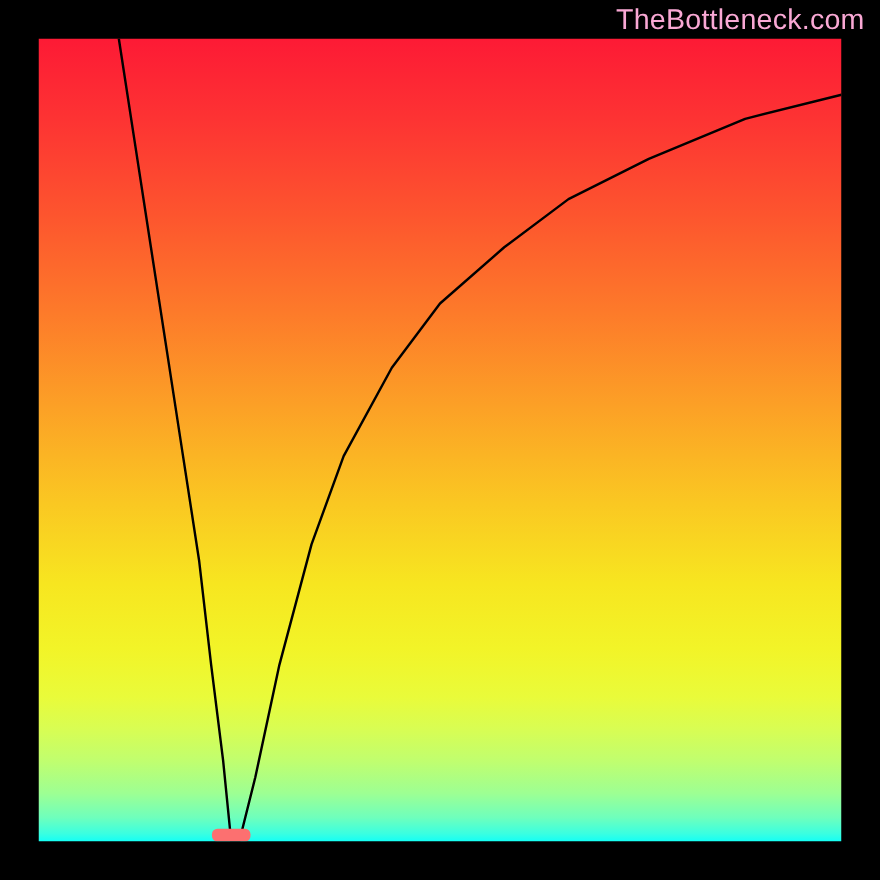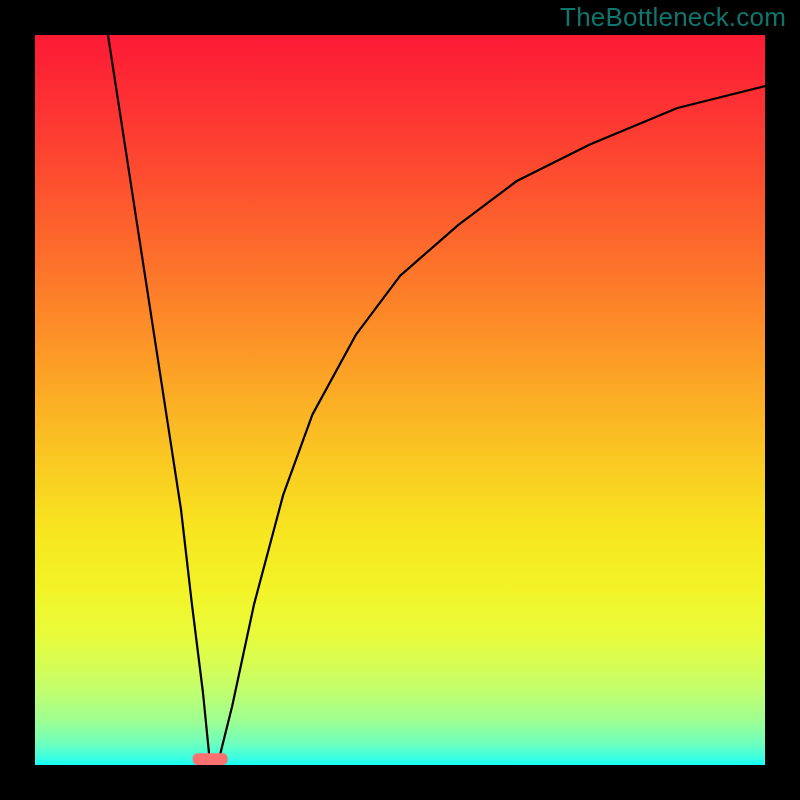--- a/index.html
+++ b/index.html
@@ -14,21 +14,21 @@
   .frame {
     position: relative;
     width: 800px;
     height: 800px;
     background: #000;
   }
   .watermark {
     position: absolute;
     top: 2px;
     right: 14px;
-    color: #0f766e;
+    color: #f9a8d4;
     font-size: 26px;
     font-weight: 500;
     letter-spacing: 0.2px;
     z-index: 10;
   }
   .plot-area {
     position: absolute;
     left: 35px;
     top: 35px;
     width: 730px;

